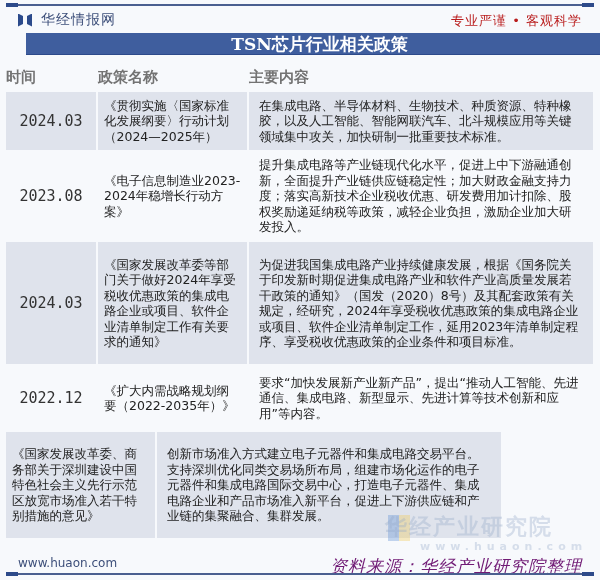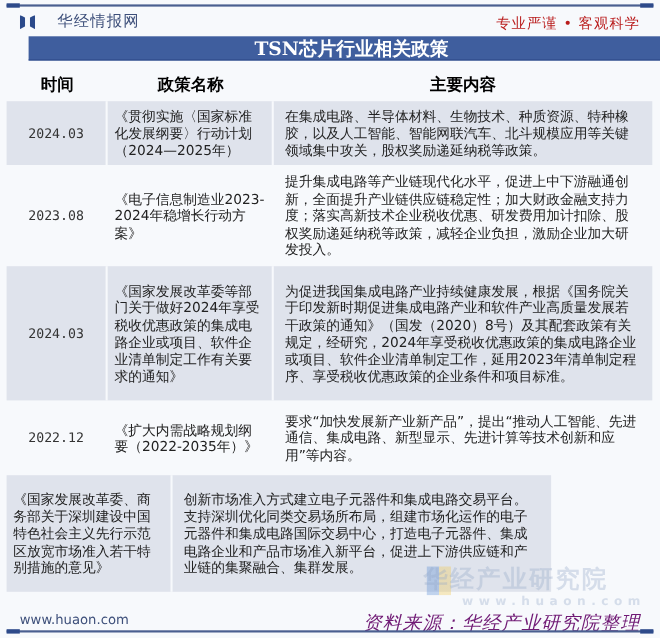--- a/index.html
+++ b/index.html
@@ -1,38 +1,38 @@
 <!DOCTYPE html>
 <html><head>
 <meta charset="utf-8">
 <style>
   * { margin: 0; padding: 0; box-sizing: border-box; }
   html, body { width: 600px; height: 580px; background: #f7f9fc; overflow: hidden; }
   body { position: relative; font-family: "DejaVu Sans", "Liberation Sans", sans-serif; color: #222; }
   .topline { position: absolute; left: 6px; top: 4px; width: 588px; height: 2px; background: #4a5f90; }
   .topline::before { content: ""; position: absolute; left: 0; top: -1px; width: 12px; height: 4px; background: #2d4a8a; }
   .topline::after { content: ""; position: absolute; right: 0; top: -1px; width: 12px; height: 4px; background: #2d4a8a; }
-  .brand { position: absolute; left: 18px; top: 11px; height: 18px; display: flex; align-items: center; gap: 20px; }
+  .brand { position: absolute; left: 18px; top: 11px; height: 18px; display: flex; align-items: center; gap: 9px; }
   .brand-icon { width: 14px; height: 13px; position: relative; }
   .brand-icon::before { content: ""; position: absolute; left: 0; top: 0; width: 5px; height: 13px; background: #2b4a8b; clip-path: polygon(0 0,100% 20%,100% 80%,0 100%); }
   .brand-icon::after { content: ""; position: absolute; right: 0; top: 0; width: 5px; height: 13px; background: #2b4a8b; clip-path: polygon(0 20%,100% 0,100% 100%,0 80%); }
   .brand-name { font-size: 14px; color: #3d4f7a; letter-spacing: 1px; }
   .slogan { position: absolute; right: 18px; top: 12px; font-size: 13px; color: #b91c1c; letter-spacing: 1px; }
   .titlebar { position: absolute; left: 6px; top: 33px; width: 587px; height: 22px; background: #3f5e9e; border-bottom: 1px solid #2d4a8a; display: flex; align-items: flex-start; justify-content: center; margin-left: 20px; }
   .title { color: #fff; font-family: "DejaVu Serif", "Liberation Serif", serif; font-weight: bold; font-size: 17px; }
   .table { position: absolute; left: 6px; top: 64px; width: 587px; }
   .hdr { display: flex; height: 26px; align-items: center; }
-  .hdr div { font-weight: bold; font-size: 15px; text-align: center; color: #000000; }
+  .hdr div { font-weight: bold; font-size: 15px; text-align: left; color: #737373; }
   .c1 { width: 92px; }
   .c2 { width: 151px; }
   .c3 { width: 344px; }
   .row { display: flex; border-top: 2px solid #f7f9fc; }
   .row.shade .cell { background: #dfe3ec; }
   .row .cell { background: #f7f9fc; display: flex; align-items: center; }
-  .row .cell.c1 { justify-content: center; font-family: "DejaVu Sans Mono", "Liberation Mono", monospace; font-size: 12px; color: #333; border-right: 2px solid #f7f9fc; }
+  .row .cell.c1 { justify-content: center; font-family: "DejaVu Sans Mono", "Liberation Mono", monospace; font-size: 15px; color: #333; border-right: 2px solid #f7f9fc; }
   .row .cell.c2 { justify-content: center; text-align: left; font-size: 12.5px; line-height: 15.5px; padding: 4px 6px; border-right: 2px solid #f7f9fc; }
   .row .cell.c3 { font-size: 12.5px; line-height: 15.5px; padding: 4px 10px 4px 10px; text-align: left; }
   .r1 { height: 60px; }
   .r2 { height: 90px; }
   .r3 { height: 124px; }
   .r4 { height: 66px; }
   .r5 { height: 108px; }
   .watermark { position: absolute; left: 385px; top: 512px; font-size: 22px; color: rgba(150,170,200,0.35); font-weight: bold; letter-spacing: 2px; }
   .watermark-url { position: absolute; left: 420px; top: 540px; font-size: 11px; color: rgba(150,170,200,0.35); letter-spacing: 5px; font-weight: bold; }
   .wm-logo { position: absolute; left: 388px; top: 515px; width: 22px; height: 26px; background: linear-gradient(90deg, rgba(90,140,210,0.35) 50%, rgba(240,200,80,0.35) 50%); }
@@ -60,21 +60,21 @@
 <div class="table">
   <div class="hdr">
     <div class="c1">时间</div>
     <div class="c2">政策名称</div>
     <div class="c3">主要内容</div>
   </div>
 
   <div class="row shade r1">
     <div class="cell c1">2024.03</div>
     <div class="cell c2">《贯彻实施〈国家标准化发展纲要〉行动计划（2024—2025年）</div>
-    <div class="cell c3">在集成电路、半导体材料、生物技术、种质资源、特种橡胶，以及人工智能、智能网联汽车、北斗规模应用等关键领域集中攻关，股权奖励递延纳税等政策。</div>
+    <div class="cell c3">在集成电路、半导体材料、生物技术、种质资源、特种橡胶，以及人工智能、智能网联汽车、北斗规模应用等关键领域集中攻关，加快研制一批重要技术标准。</div>
   </div>
 
   <div class="row r2">
     <div class="cell c1">2023.08</div>
     <div class="cell c2">《电子信息制造业2023-2024年稳增长行动方案》</div>
     <div class="cell c3">提升集成电路等产业链现代化水平，促进上中下游融通创新，全面提升产业链供应链稳定性；加大财政金融支持力度；落实高新技术企业税收优惠、研发费用加计扣除、股权奖励递延纳税等政策，减轻企业负担，激励企业加大研发投入。</div>
   </div>
 
   <div class="row shade r3">
     <div class="cell c1">2024.03</div>

